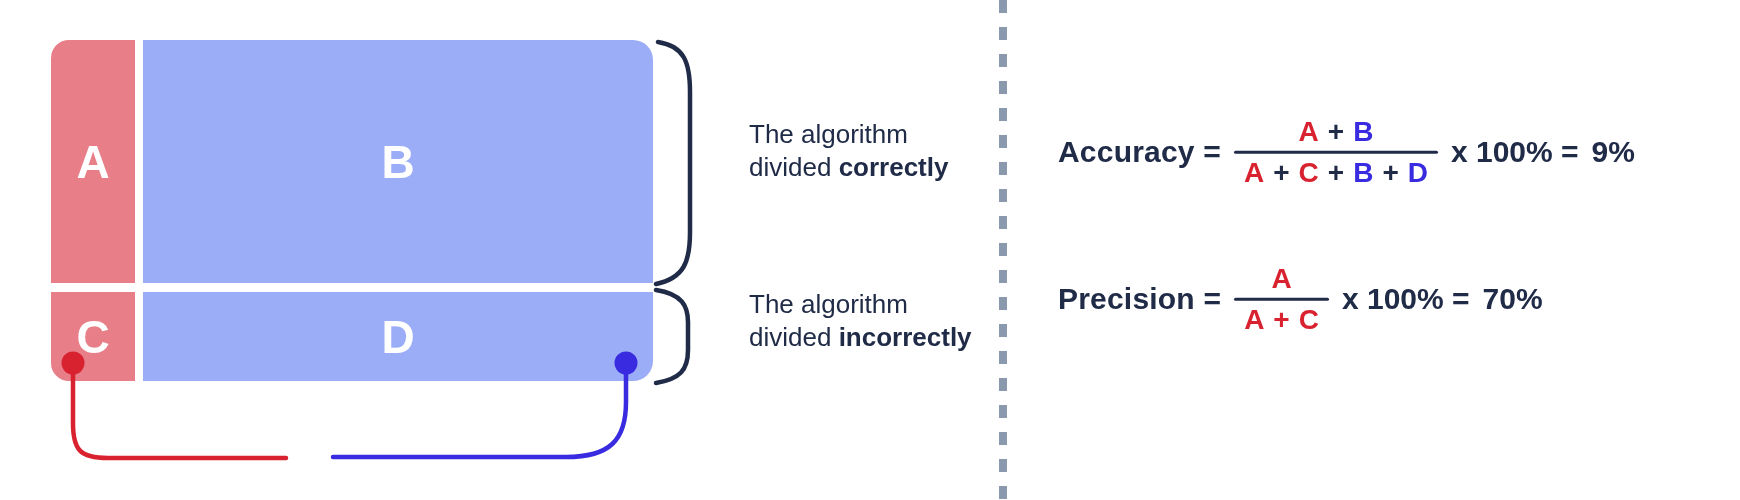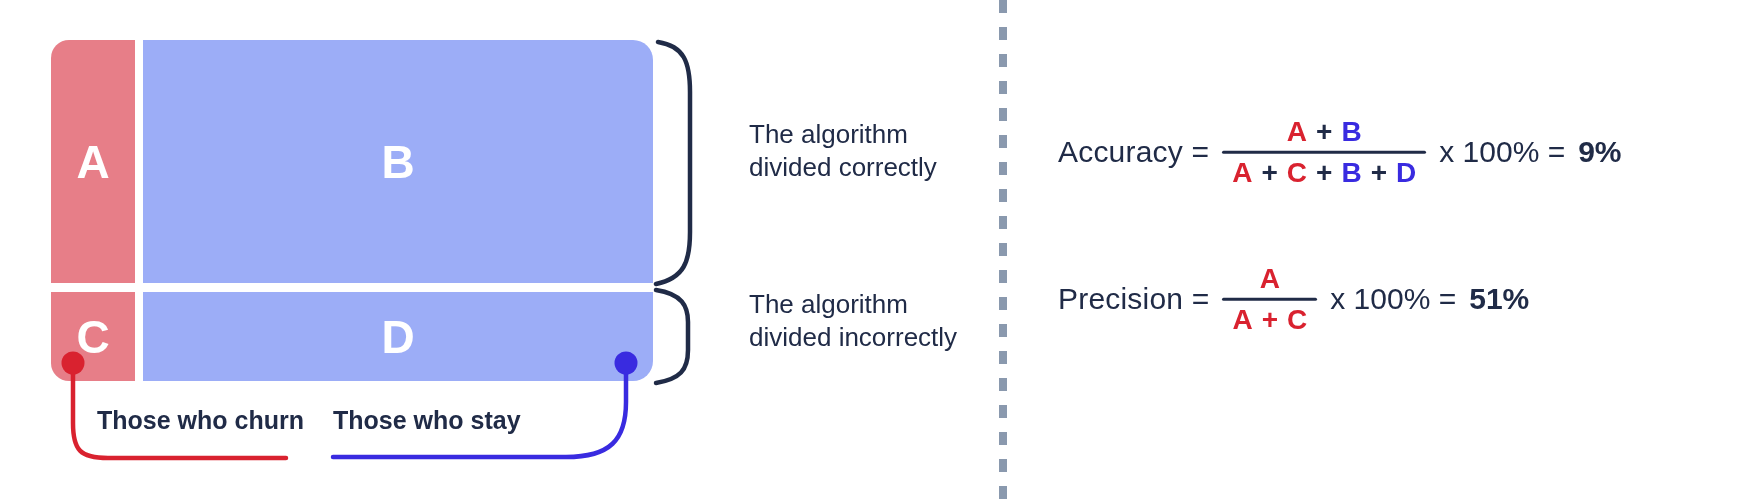--- a/index.html
+++ b/index.html
@@ -12,42 +12,42 @@
   .cell-a{left:51px;top:40px;width:84px;height:243px;background:#E77E88;border-radius:18px 0 0 0;}
   .cell-b{left:143px;top:40px;width:510px;height:243px;background:#9CADF7;border-radius:0 20px 0 0;}
   .cell-c{left:51px;top:292px;width:84px;height:89px;background:#E77E88;border-radius:0 0 0 18px;}
   .cell-d{left:143px;top:292px;width:510px;height:89px;background:#9CADF7;border-radius:0 0 20px 0;}
 
   
   .overlay{position:absolute;left:0;top:0;pointer-events:none;}
 
   
   .brace-label{position:absolute;left:712px;color:#202B47;font-size:26px;line-height:33px;font-weight:400;margin-left:37px;}
-  .brace-label b{font-weight:400;}
+  .brace-label b{font-weight:700;}
   .cap-correct{top:118px;}
   .cap-incorrect{top:288px;}
 
   
   .conn-label{position:absolute;top:406px;color:#202B47;font-size:25px;font-weight:600;}
   .lbl-churn{left:97px;}
   .lbl-stay{left:333px;}
 
   
   .divider{position:absolute;left:999px;top:0;width:8px;height:500px;
            background:repeating-linear-gradient(to bottom,#8A99AE 0 13px,transparent 13px 27px);}
 
   
   .formula-row{position:absolute;display:flex;align-items:center;gap:13px;color:#202B47;white-space:nowrap;}
   .row-accuracy{left:1058px;top:152px;transform:translateY(-50%);}
   .row-precision{left:1058px;top:299px;transform:translateY(-50%);justify-content:center;}
-  .f-label{font-size:30px;font-weight:400;letter-spacing:.2px;}
+  .f-label{font-size:30px;font-weight:700;letter-spacing:.2px;}
   .fraction{display:inline-flex;flex-direction:column;align-items:center;font-size:28px;font-weight:700;}
   .frac-line{display:flex;gap:9px;padding:0 10px;line-height:1.2;}
   .frac-bar{height:3.5px;background:#202B47;width:100%;border-radius:2px;margin:2px 0;}
-  .f-suffix{font-size:30px;font-weight:400;}
+  .f-suffix{font-size:30px;font-weight:700;}
   .f-result{font-size:30px;font-weight:700;}
   .tok-red{color:#D9222F;}
   .tok-blue{color:#392BE0;}
   .tok-navy{color:#202B47;}
 </style>
 </head>
 <body>
 
 <div class="canvas">
 
@@ -75,22 +75,20 @@
 
   <div class="brace-label cap-correct">
     <span>The algorithm</span><br>
     <span>divided </span><b>correctly</b>
   </div>
   <div class="brace-label cap-incorrect">
     <span>The algorithm</span><br>
     <span>divided </span><b>incorrectly</b>
   </div>
 
-  <div class="conn-label lbl-churn">Those who churn</div>
-  <div class="conn-label lbl-stay">Those who stay</div>
 
   <div class="divider"></div>
 
   <div class="formula-row row-accuracy">
     <span class="f-label">Accuracy =</span>
     <span class="fraction">
       <span class="frac-line">
           <span class="tok-red">A</span>
           <span class="tok-navy">+</span>
           <span class="tok-blue">B</span>
@@ -117,16 +115,16 @@
           <span class="tok-red">A</span>
         </span>
       <span class="frac-bar"></span>
       <span class="frac-line">
           <span class="tok-red">A</span>
           <span class="tok-red">+</span>
           <span class="tok-red">C</span>
         </span>
     </span>
     <span class="f-suffix">x 100% =</span>
-    <span class="f-result">51%</span>
+    <span class="f-result">70%</span>
   </div>
 
 </div>
 
 </body></html>

